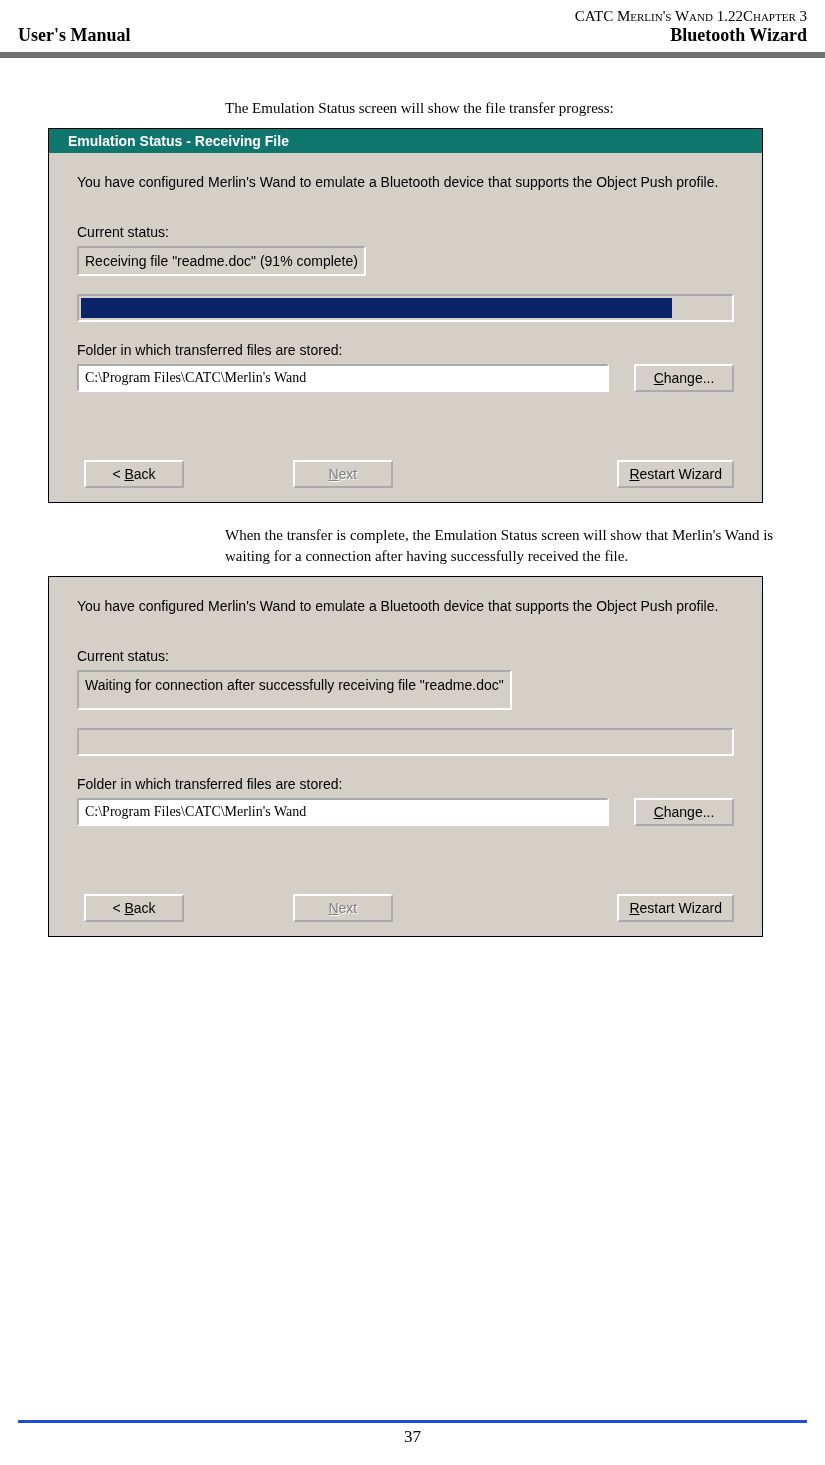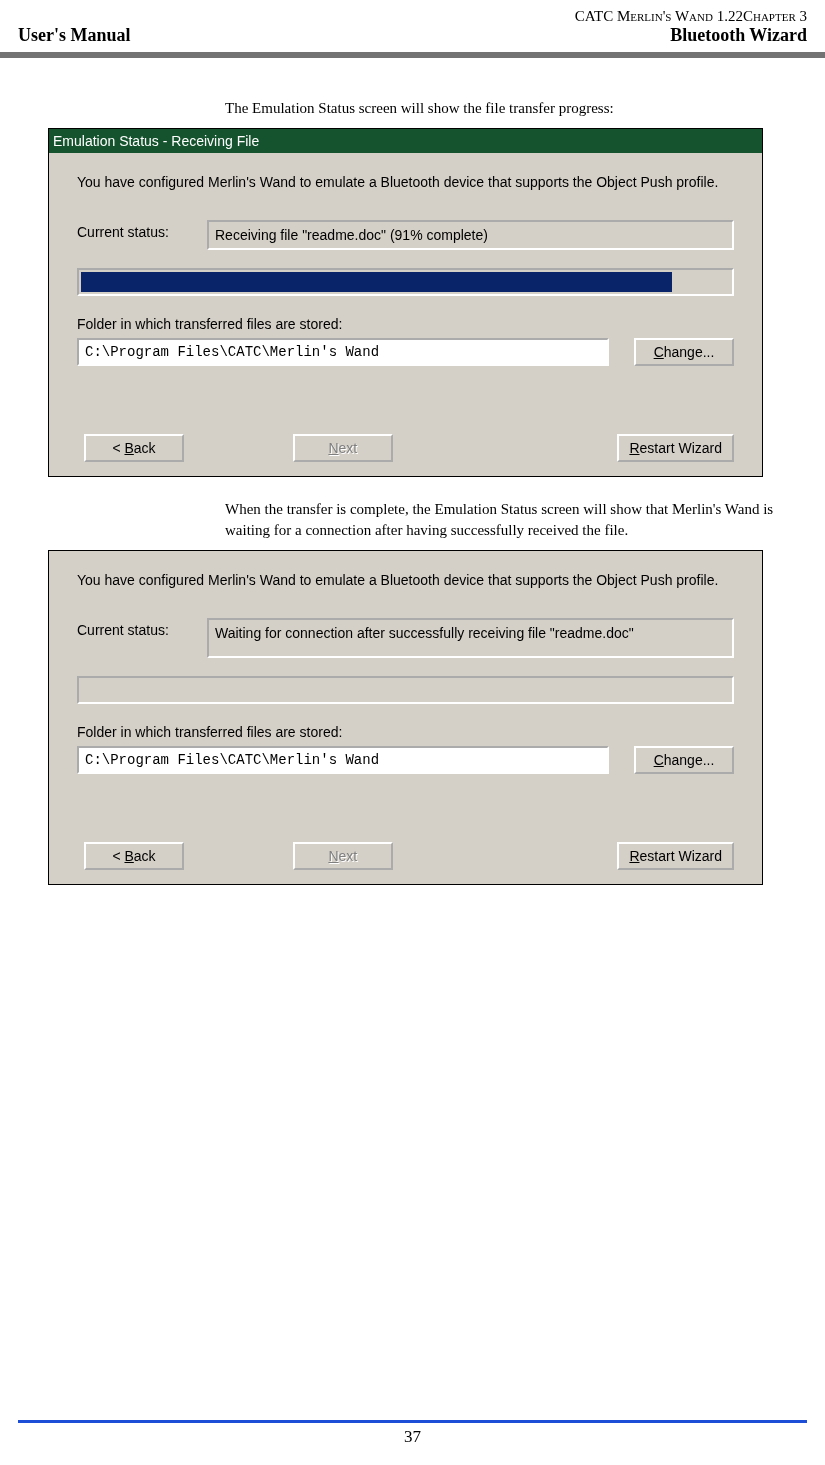--- a/index.html
+++ b/index.html
@@ -39,38 +39,39 @@
     width: 715px;
     margin-left: 48px;
     border: 1px solid #000;
     margin-bottom: 22px;
     background: #d4d0c8;
     font-family: Tahoma, Arial, sans-serif;
     font-size: 14px;
     color: #000;
   }
   .titlebar {
-    background: #14532d;
+    background: #0f766e;
     color: #fff;
-    font-weight: normal;
-    font-size: 14px;
-    padding: 4px 4px;
+    font-weight: bold;
+    font-size: 14px;
+    padding: 4px 19px;
   }
   .win-body {
     padding: 20px 28px 14px 28px;
   }
   .desc {
     margin-bottom: 28px;
     line-height: 1.35;
   }
   .row-status {
     display: flex;
     align-items: flex-start;
-    gap: 22px;
+    gap: 6px;
     margin-bottom: 18px;
+    flex-direction: column;
   }
   .lbl-status {
     width: 108px;
     padding-top: 4px;
   }
   .status-box {
     flex: 1;
     border: 2px inset #fff;
     background: #d4d0c8;
     padding: 4px 6px;
@@ -94,21 +95,21 @@
     display: flex;
     gap: 18px;
     align-items: stretch;
     margin-bottom: 60px;
   }
   .folder-input {
     flex: 1;
     border: 2px inset #fff;
     background: #fff;
     padding: 4px 6px;
-    font-family: Liberation Mono, monospace;
+    font-family: Liberation Serif, serif;
     font-size: 14px;
   }
   .btn {
     background: #d4d0c8;
     border: 2px outset #fff;
     padding: 4px 10px;
     font-family: Liberation Sans, sans-serif;
     font-size: 14px;
     min-width: 100px;
     text-align: center;

